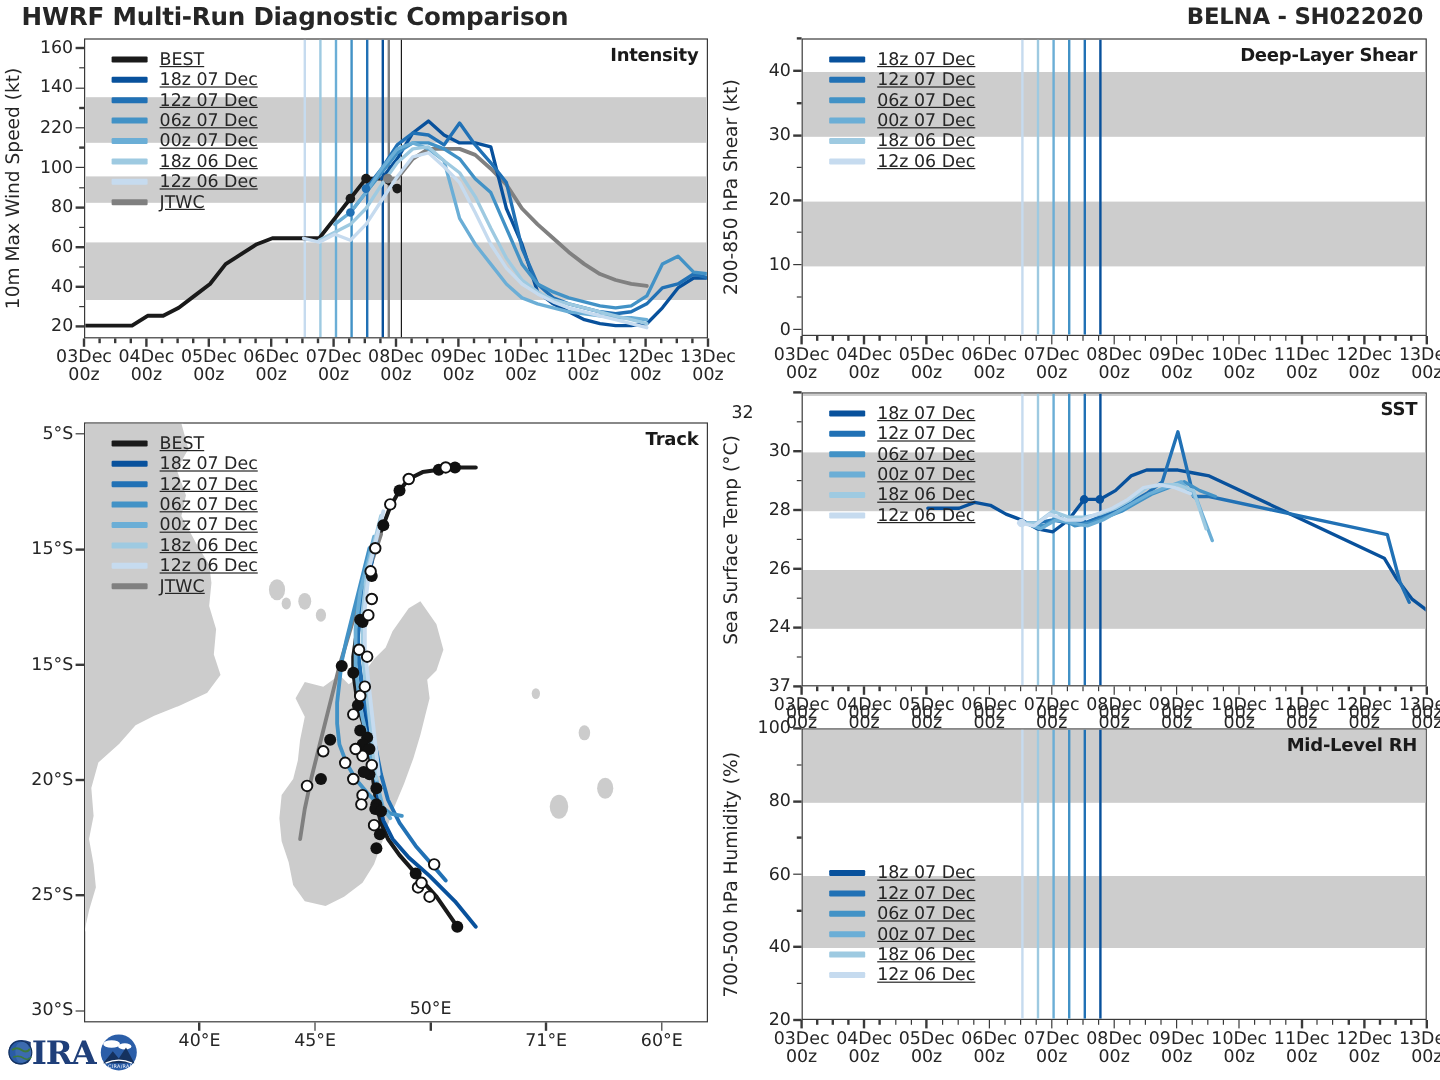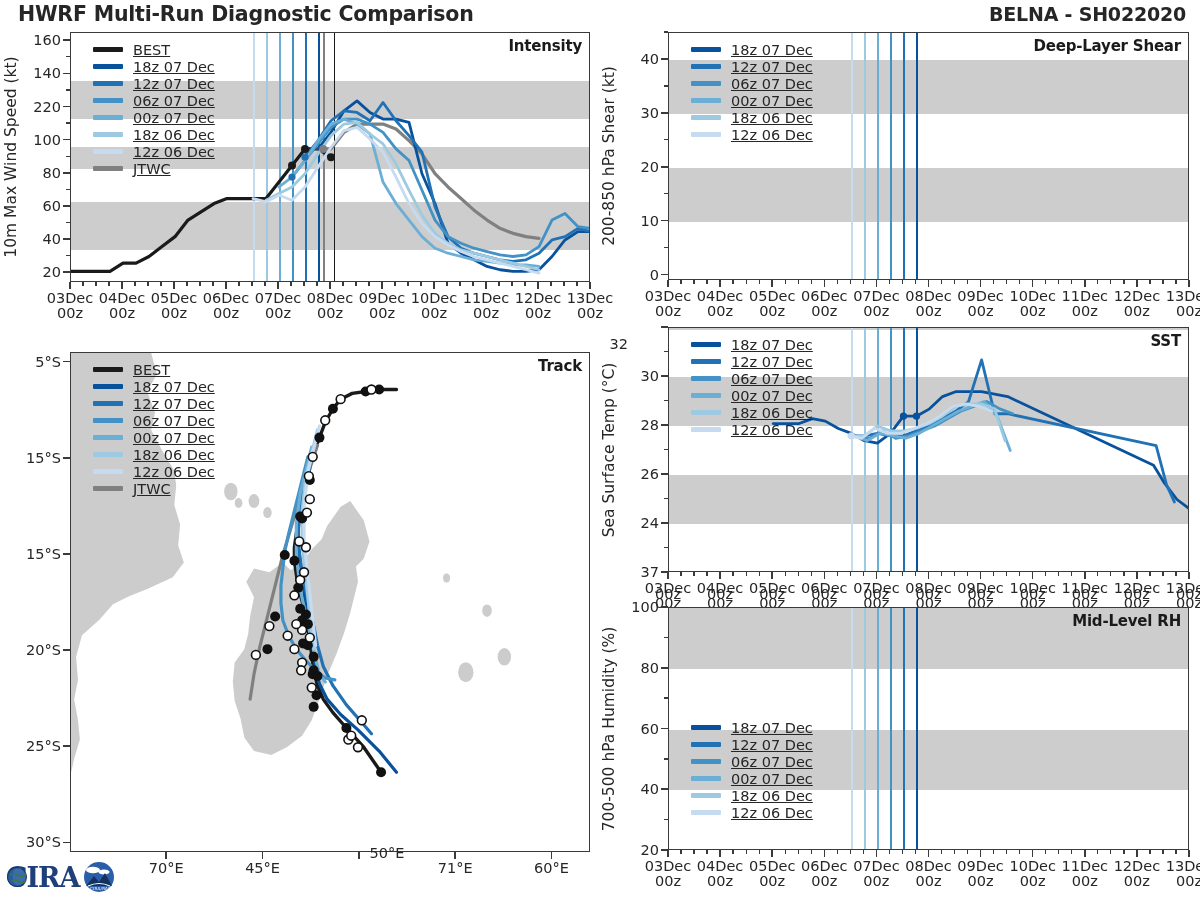--- a/index.html
+++ b/index.html
@@ -302,25 +302,25 @@
     <div class="ytick" style="right: 529px; top: 105.769px;">15°S</div>
     <div class="ytickmark" style="left: -7px; width: 7px; top: 104.969px; background: rgb(58, 58, 58);"></div>
     <div class="ytick" style="right: 529px; top: 201.923px;">15°S</div>
     <div class="ytickmark" style="left: -7px; width: 7px; top: 201.123px; background: rgb(58, 58, 58);"></div>
     <div class="ytick" style="right: 529px; top: 298.077px;">20°S</div>
     <div class="ytickmark" style="left: -7px; width: 7px; top: 297.277px; background: rgb(58, 58, 58);"></div>
     <div class="ytick" style="right: 529px; top: 394.231px;">25°S</div>
     <div class="ytickmark" style="left: -7px; width: 7px; top: 393.431px; background: rgb(58, 58, 58);"></div>
     <div class="ytick" style="right: 529px; top: 490.385px;">30°S</div>
     <div class="ytickmark" style="left: -7px; width: 7px; top: 489.585px; background: rgb(58, 58, 58);"></div>
-    <div class="xtick" style="left: 96.2963px; top: 509px;">70°E</div>
+    <div class="xtick" style="left: 96.2963px; top: 509px;">40°E</div>
     <div class="xtickmark" style="left: 95.4963px; top: 500px; height: 7px; background: rgb(58, 58, 58);"></div>
     <div class="xtick" style="left: 192.593px; top: 509px;">45°E</div>
     <div class="xtickmark" style="left: 191.793px; top: 500px; height: 7px; background: rgb(58, 58, 58);"></div>
-    <div class="xtick" style="left: 288.889px; top: 494px; margin-left: 28px;">50°E</div>
+    <div class="xtick" style="left: 288.889px; top: 482px;">50°E</div>
     <div class="xtickmark" style="left: 288.089px; top: 500px; height: 7px; background: rgb(58, 58, 58);"></div>
     <div class="xtick" style="left: 385.185px; top: 509px;">71°E</div>
     <div class="xtickmark" style="left: 384.385px; top: 500px; height: 7px; background: rgb(58, 58, 58);"></div>
     <div class="xtick" style="left: 481.481px; top: 509px;">60°E</div>
     <div class="xtickmark" style="left: 480.681px; top: 500px; height: 7px; background: rgb(58, 58, 58);"></div>
   </div>
 <div class="panel" id="panel-shear" style="left: 668px; top: 32px; width: 521px; height: 248px;">
     <div class="frame">
       <div class="band" style="top: 134.783px; height: 53.913px; background: rgb(205, 205, 205);"></div>
       <div class="band" style="top: 26.9565px; height: 53.913px; background: rgb(205, 205, 205);"></div>

